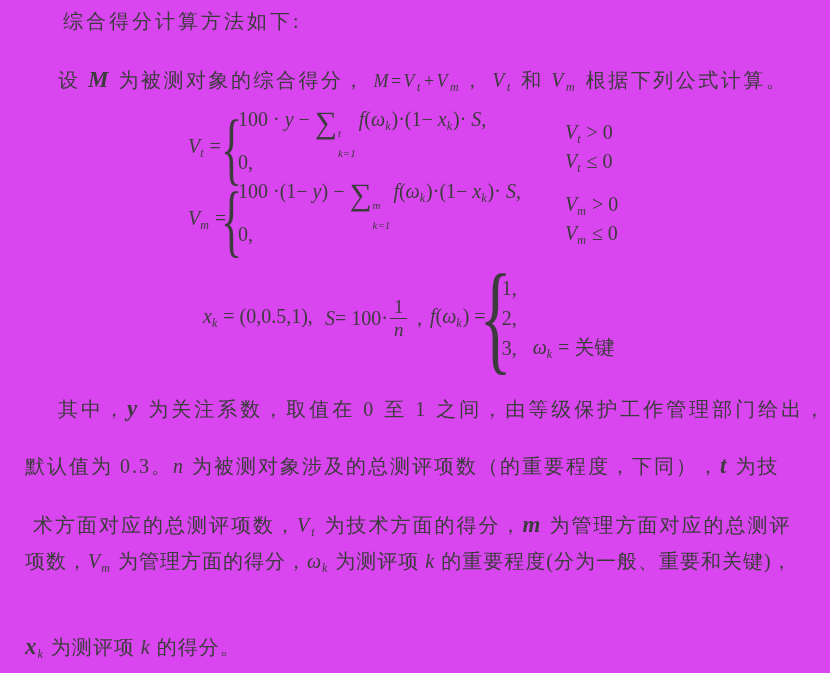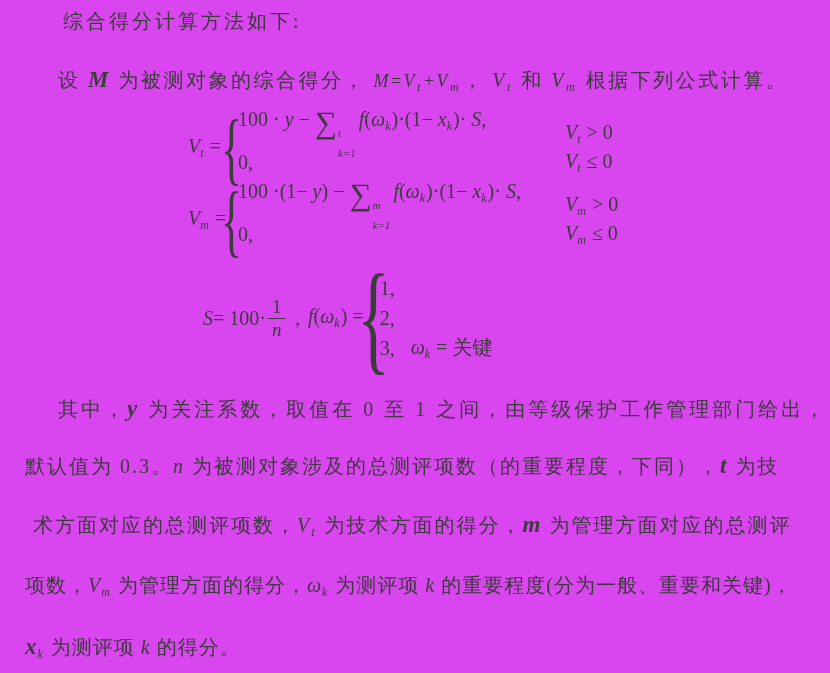--- a/index.html
+++ b/index.html
@@ -87,20 +87,21 @@
         <span class="cond"><span class="i">V</span><span class="sub">m</span><span class="r"> &gt; 0</span></span>
       </span>
       <span class="case-row">
         <span class="expr"><span class="r">0,</span></span>
         <span class="cond"><span class="i">V</span><span class="sub">m</span><span class="r"> ≤ 0</span></span>
       </span>
     </span>
   </div>
 
   <div class="abs inline-formula" style="left:203px;top:272px;height:92px;">
+    <span class="fpart1"><span class="i">x</span><span class="sub">k</span><span class="r"> = (0,0.5,1),</span></span>
     <span class="fpart2">
         <span class="i">S</span>
         <span class="r"> = 100·</span>
         <span class="frac">
           <span class="fnum">1</span>
           <span class="fden">n</span>
         </span>
         <span class="r">，</span>
       </span>
     <span class="fpart3"><span class="i">f</span><span class="r">(</span><span class="i">ω</span><span class="sub">k</span><span class="r">)</span><span class="r"> = </span></span>
@@ -115,16 +116,16 @@
       <span class="case-row3">
         <span class="num3"><span class="r">3,</span></span>
         <span class="cond"><span class="i">ω</span><span class="sub">k</span><span class="r"> = </span><span class="c">关键</span></span>
       </span>
     </span>
   </div>
 
   <div class="abs ls3" style="left:58px;top:396px;"><span class="c">其中，</span><span class="ib">y</span><span class="c"> 为关注系数，取值在 0 至 1 之间，由等级保护工作管理部门给出，</span></div>
   <div class="abs ls2" style="left:25px;top:453px;"><span class="c">默认值为 0.3。</span><span class="i">n</span><span class="c"> 为被测对象涉及的总测评项数（的重要程度，下同），</span><span class="ib">t</span><span class="c"> 为技</span></div>
   <div class="abs ls2" style="left:25px;top:512px;margin-left:8px;"><span class="c">术方面对应的总测评项数，</span><span class="i">V</span><span class="sub">t</span><span class="c"> 为技术方面的得分，</span><span class="ib">m</span><span class="c"> 为管理方面对应的总测评</span></div>
-  <div class="abs ls1" style="left:25px;top:572px;"><span class="c">项数，</span><span class="i">V</span><span class="sub">m</span><span class="c"> 为管理方面的得分，</span><span class="i">ω</span><span class="sub">k</span><span class="c"> 为测评项 </span><span class="i">k</span><span class="c"> 的重要程度(分为一般、重要和关键)，</span></div>
+  <div class="abs ls1" style="left:25px;top:548px;"><span class="c">项数，</span><span class="i">V</span><span class="sub">m</span><span class="c"> 为管理方面的得分，</span><span class="i">ω</span><span class="sub">k</span><span class="c"> 为测评项 </span><span class="i">k</span><span class="c"> 的重要程度(分为一般、重要和关键)，</span></div>
   <div class="abs ls1" style="left:25px;top:634px;"><span class="ib">x</span><span class="sub">k</span><span class="c"> 为测评项 </span><span class="i">k</span><span class="c"> 的得分。</span></div>
 
 </div>
 
 </body></html>

